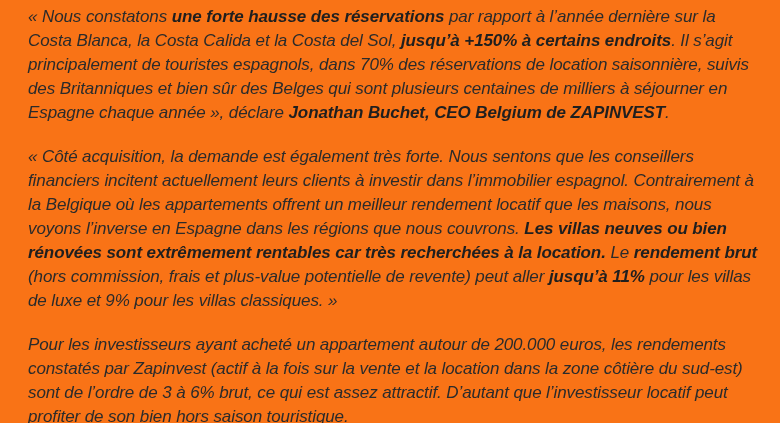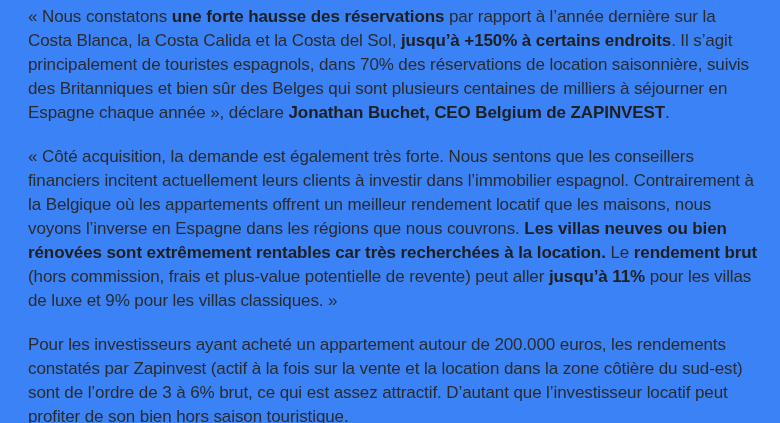--- a/index.html
+++ b/index.html
@@ -25,17 +25,17 @@
     font-weight: 400;
   }
   .article-body strong {
     font-weight: 700;
     color: #1f1f1f;
   }
 </style>
 </head>
 <body>
 
-<main class="article-body" style="background: #3b82f6; color: rgb(43, 43, 43);">
+<main class="article-body" style="background: #f97316; color: rgb(43, 43, 43); font-style: italic;">
     <p><span>« Nous constatons </span><strong style="color: rgb(31, 31, 31);">une forte hausse des réservations</strong><span> par rapport à l’année dernière sur la Costa Blanca, la Costa Calida et la Costa del Sol, </span><strong style="color: rgb(31, 31, 31);">jusqu’à +150% à certains endroits</strong><span>. Il s’agit principalement de touristes espagnols, dans 70% des réservations de location saisonnière, suivis des Britanniques et bien sûr des Belges qui sont plusieurs centaines de milliers à séjourner en Espagne chaque année », déclare </span><strong style="color: rgb(31, 31, 31);">Jonathan Buchet, CEO Belgium de ZAPINVEST</strong><span>.</span></p>
     <p><span>« Côté acquisition, la demande est également très forte. Nous sentons que les conseillers financiers incitent actuellement leurs clients à investir dans l’immobilier espagnol. Contrairement à la Belgique où les appartements offrent un meilleur rendement locatif que les maisons, nous voyons l’inverse en Espagne dans les régions que nous couvrons. </span><strong style="color: rgb(31, 31, 31);">Les villas neuves ou bien rénovées sont extrêmement rentables car très recherchées à la location.</strong><span> Le </span><strong style="color: rgb(31, 31, 31);">rendement brut</strong><span> (hors commission, frais et plus-value potentielle de revente) peut aller </span><strong style="color: rgb(31, 31, 31);">jusqu’à 11%</strong><span> pour les villas de luxe et 9% pour les villas classiques. »</span></p>
     <p><span>Pour les investisseurs ayant acheté un appartement autour de 200.000 euros, les rendements constatés par Zapinvest (actif à la fois sur la vente et la location dans la zone côtière du sud-est) sont de l’ordre de 3 à 6% brut, ce qui est assez attractif. D’autant que l’investisseur locatif peut profiter de son bien hors saison touristique.</span></p>
   </main>
 
 </body></html>

